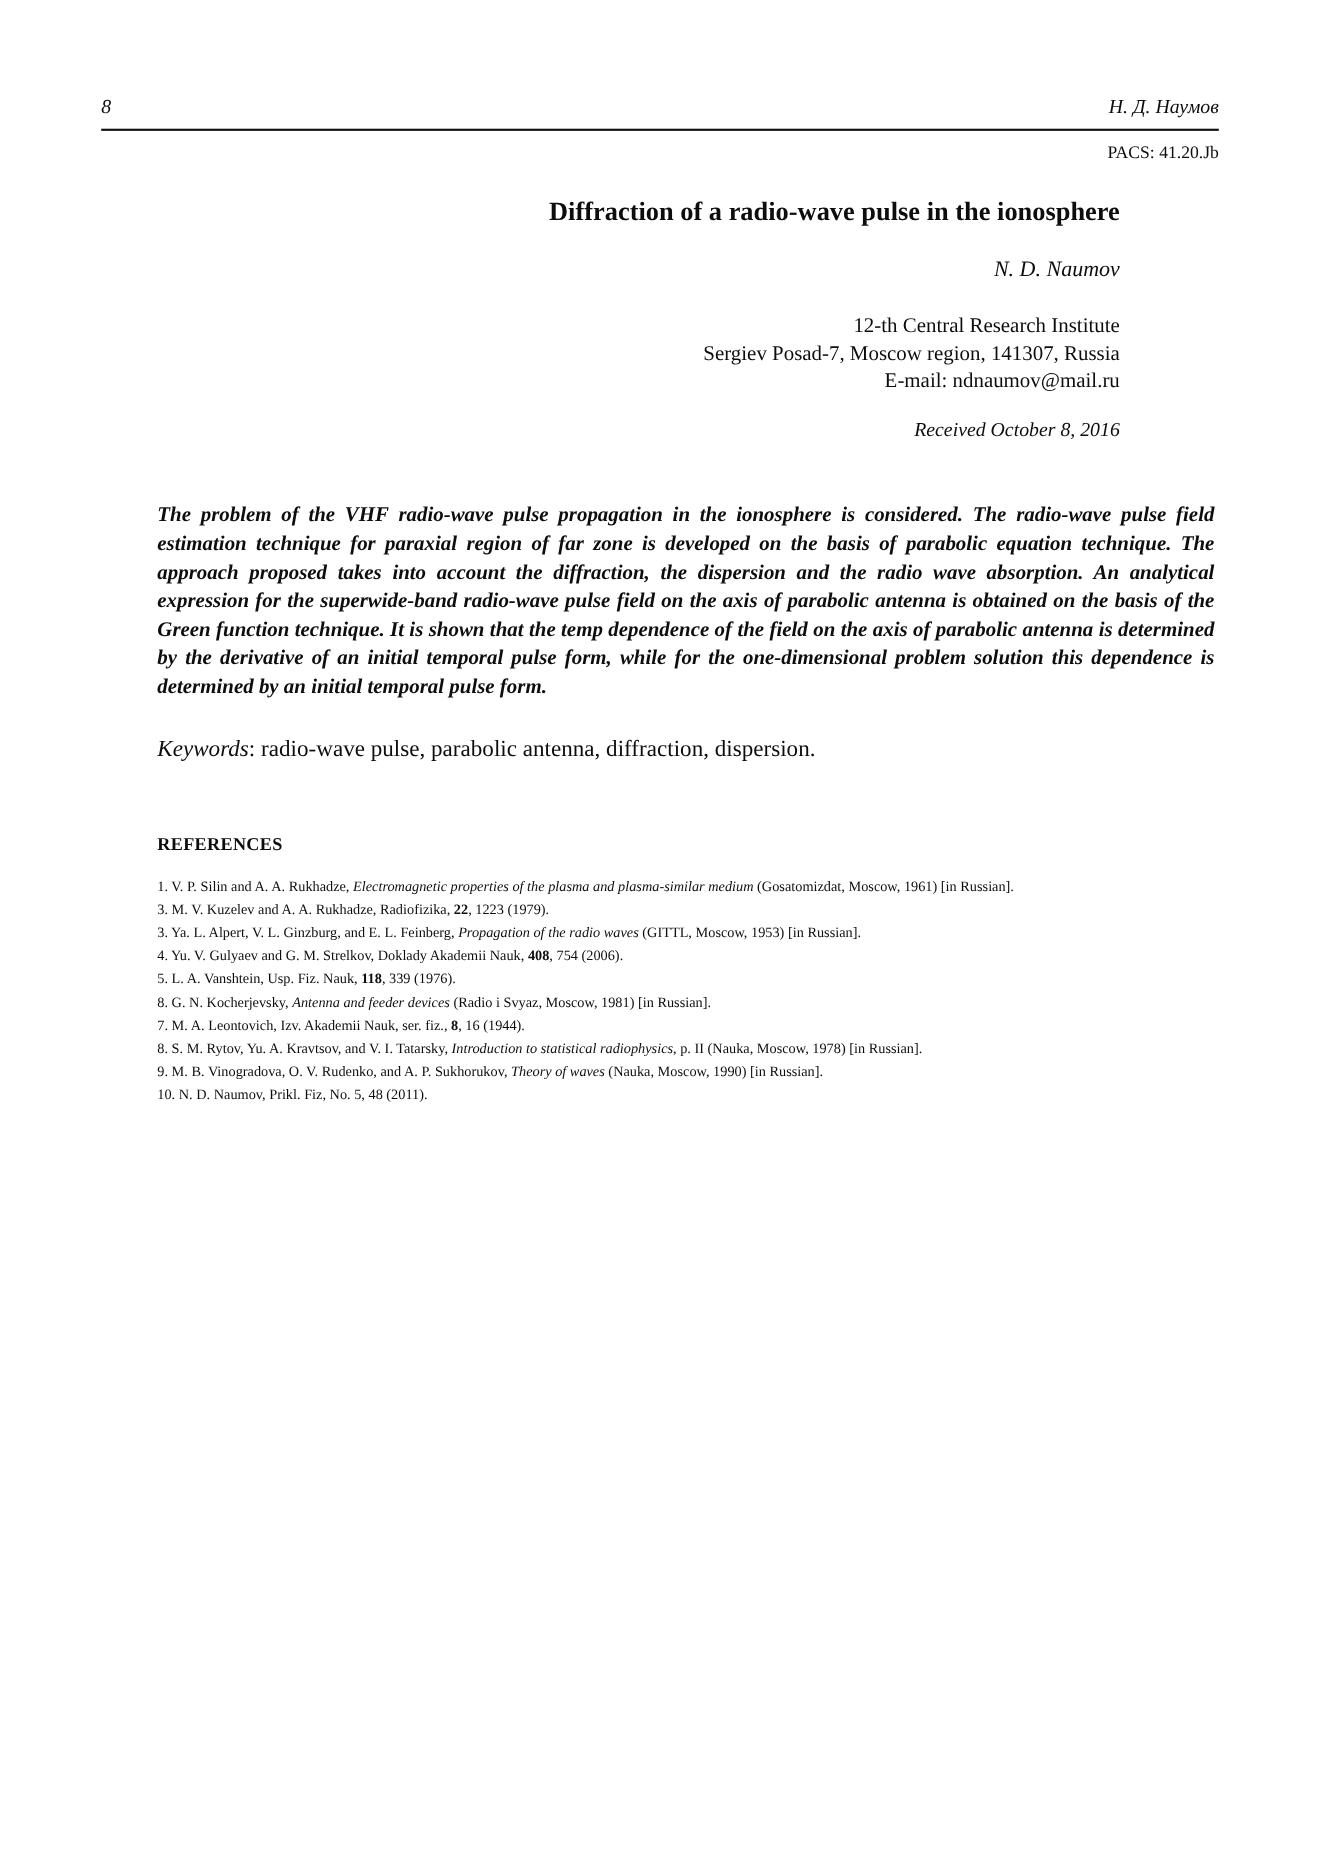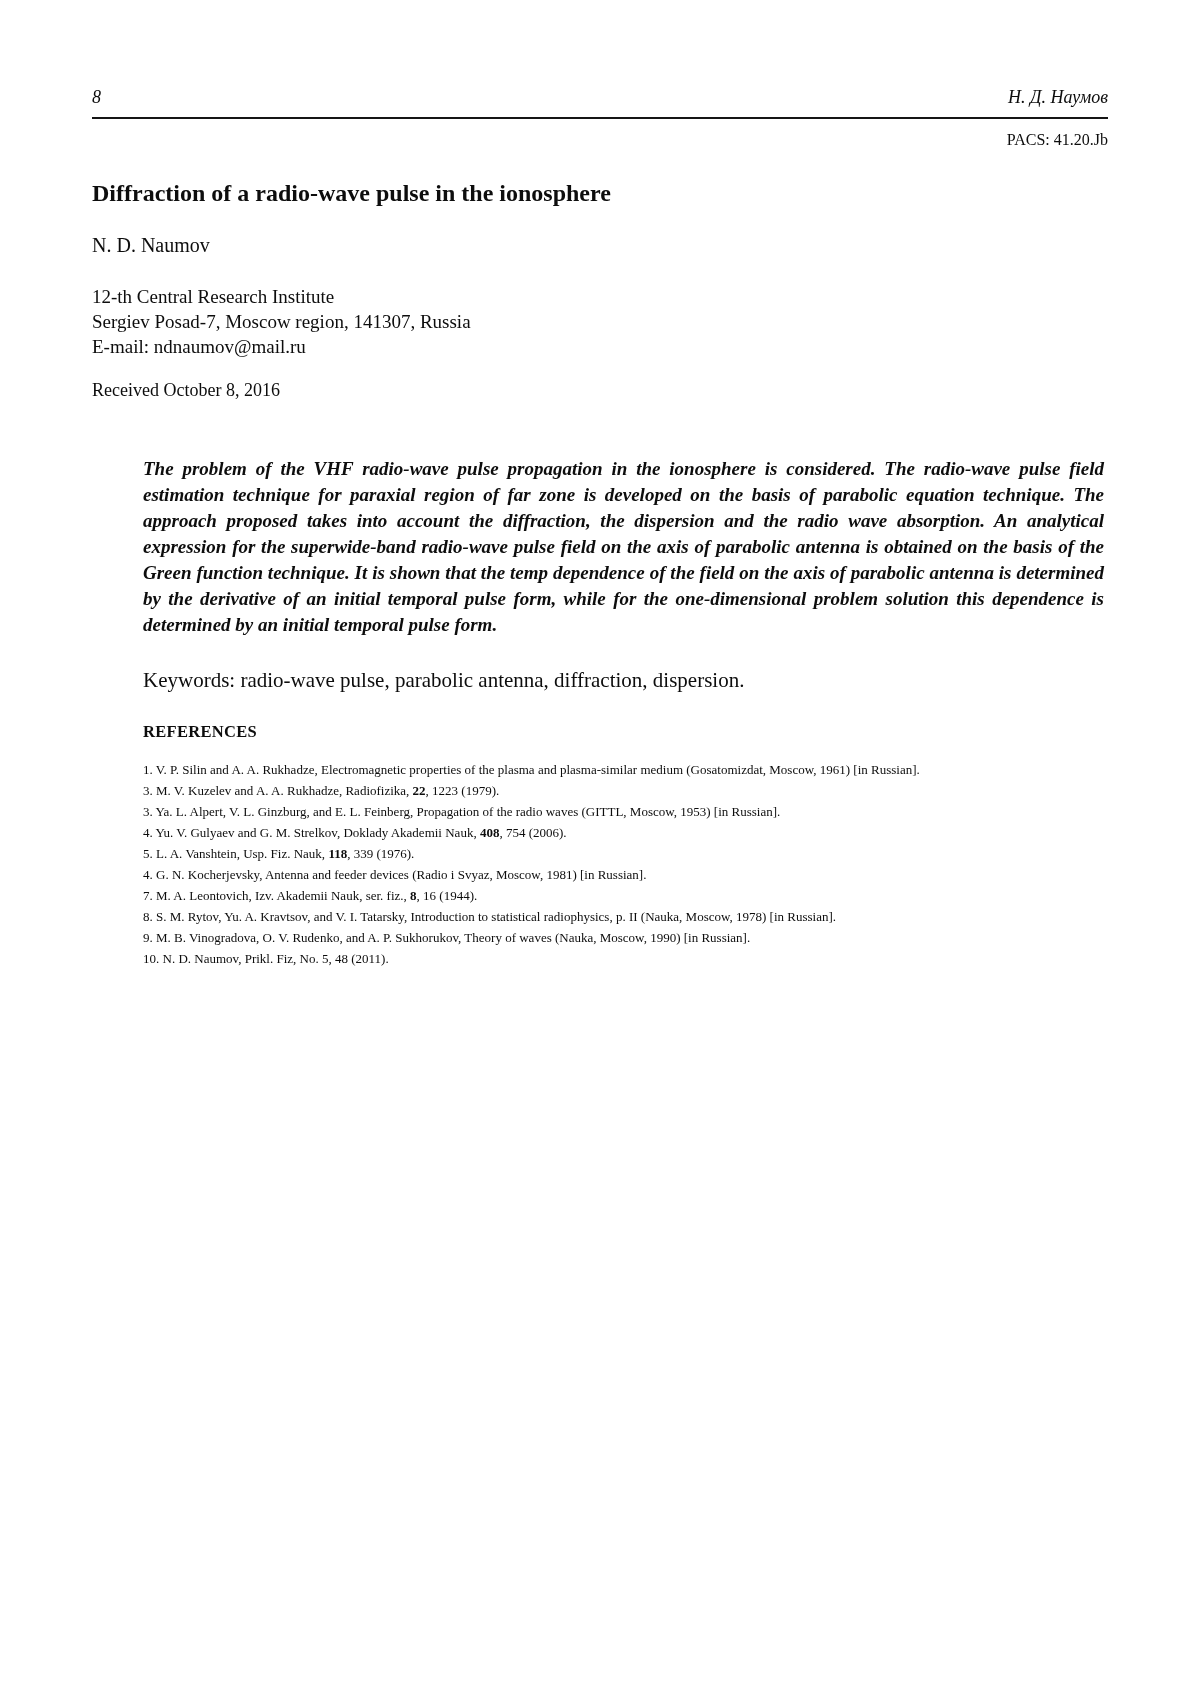--- a/index.html
+++ b/index.html
@@ -6,21 +6,21 @@
   .page {
     position: relative;
     width: 1200px;
     height: 1698px;
     background: #ffffff;
     color: #0d0d0d;
     font-family: "Liberation Serif", serif;
     overflow: hidden;
     box-sizing: border-box;
   }
-  .it { }
+  .it { font-style: italic; }
   .bd { font-weight: bold; }
 
   .header-zone { margin: 86px 92px 0 92px; }
   .running-head {
     display: flex;
     justify-content: space-between;
     font-size: 18px;
     line-height: 22px;
     font-style: italic;
   }
@@ -28,21 +28,21 @@
   .pacs {
     text-align: right;
     font-size: 16px;
     line-height: 23px;
     margin-top: 9px;
   }
 
   .center-zone {
     margin-left: 92px;
     width: 926px;
-    text-align: left;
+    text-align: right;
   }
   .paper-title {
     font-size: 24px;
     font-weight: bold;
     line-height: 30px;
     margin: 27px 0 0 0;
   }
   .author {
     font-size: 20px;
     line-height: 24px;
@@ -70,21 +70,21 @@
     font-weight: bold;
     font-style: italic;
     text-align: justify;
   }
   .keywords {
     margin: 30px 0 0 0;
     font-size: 21px;
     line-height: 24px;
   }
   .refs-heading {
-    margin: 30px 0 0 0;
+    margin: 66px 0 0 0;
     font-size: 16.5px;
     line-height: 20px;
     font-weight: bold;
     letter-spacing: 0.3px;
     font-family: Liberation Serif, serif;
   }
   .refs {
     margin-top: 17px;
     font-size: 13px;
     line-height: 21px;
@@ -119,21 +119,21 @@
   <div class="body-zone">
     <p class="abstract">The problem of the VHF radio-wave pulse propagation in the ionosphere is considered. The radio-wave pulse field estimation technique for paraxial region of far zone is developed on the basis of parabolic equation technique. The approach proposed takes into account the diffraction, the dispersion and the radio wave absorption. An analytical expression for the superwide-band radio-wave pulse field on the axis of parabolic antenna is obtained on the basis of the Green function technique. It is shown that the temp dependence of the field on the axis of parabolic antenna is determined by the derivative of an initial temporal pulse form, while for the one-dimensional problem solution this dependence is determined by an initial temporal pulse form.</p>
     <p class="keywords"><span class="it">Keywords</span><span>: radio-wave pulse, parabolic antenna, diffraction, dispersion.</span></p>
     <h2 class="refs-heading">REFERENCES</h2>
     <div class="refs" id="refs">
         <p class="ref"><span>1. V. P. Silin and A. A. Rukhadze, </span><span class="it">Electromagnetic properties of the plasma and plasma-similar medium</span><span> (Gosatomizdat, Moscow, 1961) [in Russian].</span></p>
         <p class="ref"><span>3. M. V. Kuzelev and A. A. Rukhadze, Radiofizika, </span><span class="bd">22</span><span>, 1223 (1979).</span></p>
         <p class="ref"><span>3. Ya. L. Alpert, V. L. Ginzburg, and E. L. Feinberg, </span><span class="it">Propagation of the radio waves</span><span> (GITTL, Moscow, 1953) [in Russian].</span></p>
         <p class="ref"><span>4. Yu. V. Gulyaev and G. M. Strelkov, Doklady Akademii Nauk, </span><span class="bd">408</span><span>, 754 (2006).</span></p>
         <p class="ref"><span>5. L. A. Vanshtein, Usp. Fiz. Nauk, </span><span class="bd">118</span><span>, 339 (1976).</span></p>
-        <p class="ref"><span>4. G. N. Kocherjevsky, </span><span class="it">Antenna and feeder devices</span><span> (Radio i Svyaz, Moscow, 1981) [in Russian].</span></p>
+        <p class="ref"><span>8. G. N. Kocherjevsky, </span><span class="it">Antenna and feeder devices</span><span> (Radio i Svyaz, Moscow, 1981) [in Russian].</span></p>
         <p class="ref"><span>7. M. A. Leontovich, Izv. Akademii Nauk, ser. fiz., </span><span class="bd">8</span><span>, 16 (1944).</span></p>
         <p class="ref"><span>8. S. M. Rytov, Yu. A. Kravtsov, and V. I. Tatarsky, </span><span class="it">Introduction to statistical radiophysics</span><span>, p. II (Nauka, Moscow, 1978) [in Russian].</span></p>
         <p class="ref"><span>9. M. B. Vinogradova, O. V. Rudenko, and A. P. Sukhorukov, </span><span class="it">Theory of waves</span><span> (Nauka, Moscow, 1990) [in Russian].</span></p>
         <p class="ref"><span>10. N. D. Naumov, Prikl. Fiz, No. 5, 48 (2011).</span></p>
       </div>
   </div>
 
 </div>
 
 </body></html>

